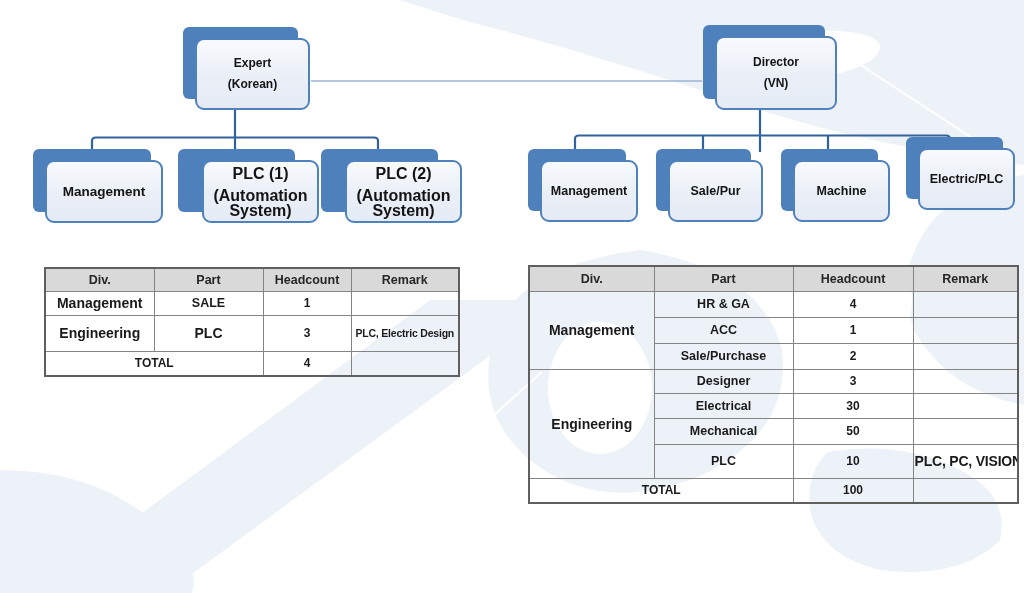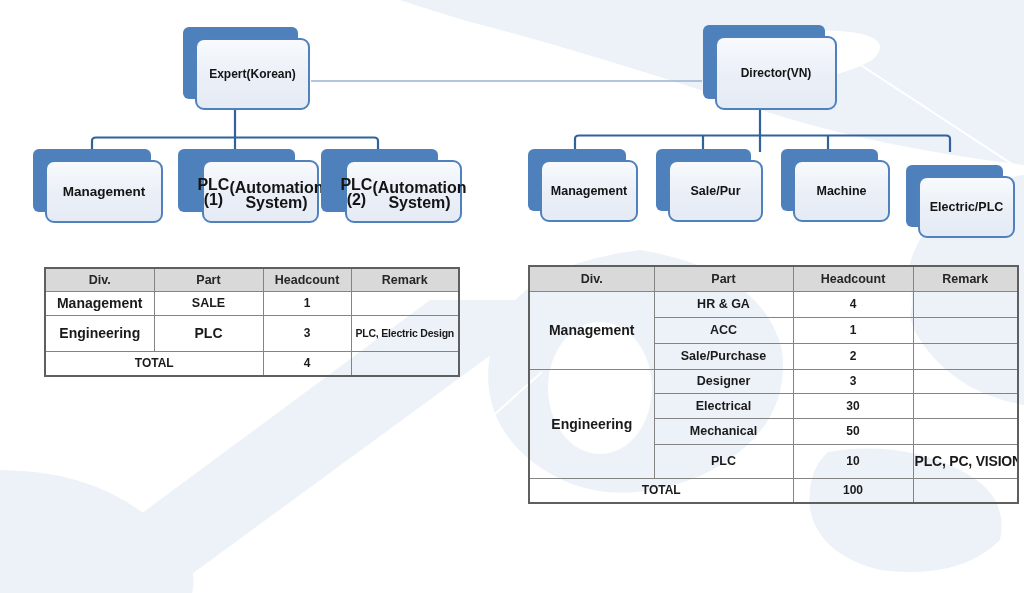--- a/index.html
+++ b/index.html
@@ -13,21 +13,21 @@
   
   .node{position:absolute;z-index:3;}
   .node .back{
     position:absolute;left:-12px;top:-11px;width:100%;height:100%;
     background:#4e80bc;border-radius:6px;
   }
   .node .face{
     position:relative;width:100%;height:100%;box-sizing:border-box;
     background:linear-gradient(180deg,#f8fafd 0%,#eaeff7 55%,#e5ebf5 100%);
     border:2px solid #4f81bd;border-radius:9px;
-    display:flex;flex-direction:row;align-items:center;justify-content:center;
+    display:flex;flex-direction:column;align-items:center;justify-content:center;
     text-align:center;color:#141414;font-weight:bold;
   }
   .node.root .face{font-size:12px;line-height:21px;}
   .node.big  .face{font-size:13.5px;}
   .node.plc  .face{font-size:16px;line-height:15px;margin-left:12px;}
   .node.plc  .face .line2{margin-top:7px;}
   .node.rchild .face{font-size:12.5px;}
   .face .line2:empty{display:none;}
 
   
@@ -147,21 +147,21 @@
     </div>
   </div>
 
   <div class="node rchild" style="left:668px;top:160px;width:95px;height:62px">
     <div class="back"></div>
     <div class="face">
       <span class="line1">Sale/Pur</span>
     </div>
   </div>
 
-  <div class="node rchild" style="left:918px;top:176px;width:97px;height:62px">
+  <div class="node rchild" style="left:918px;top:148px;width:97px;height:62px">
     <div class="back"></div>
     <div class="face">
       <span class="line1">Electric/PLC</span>
     </div>
   </div>
 
   <table class="t-left">
     <colgroup>
       <col style="width:109px">
         <col style="width:109px">

